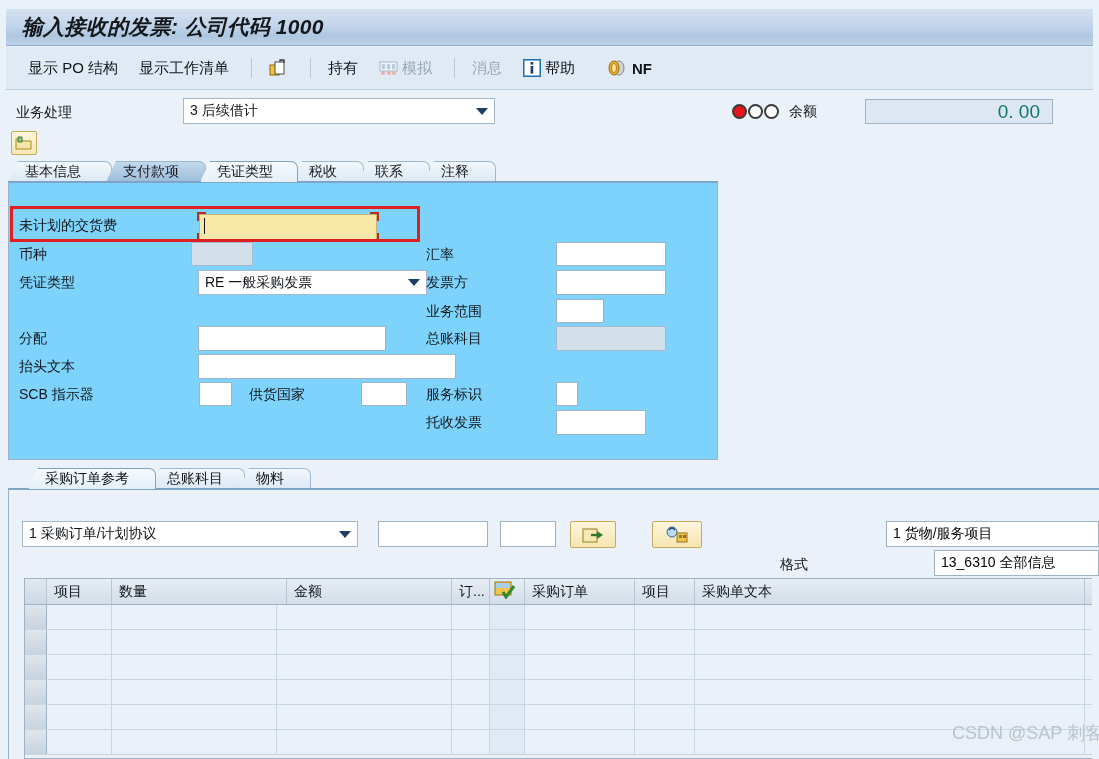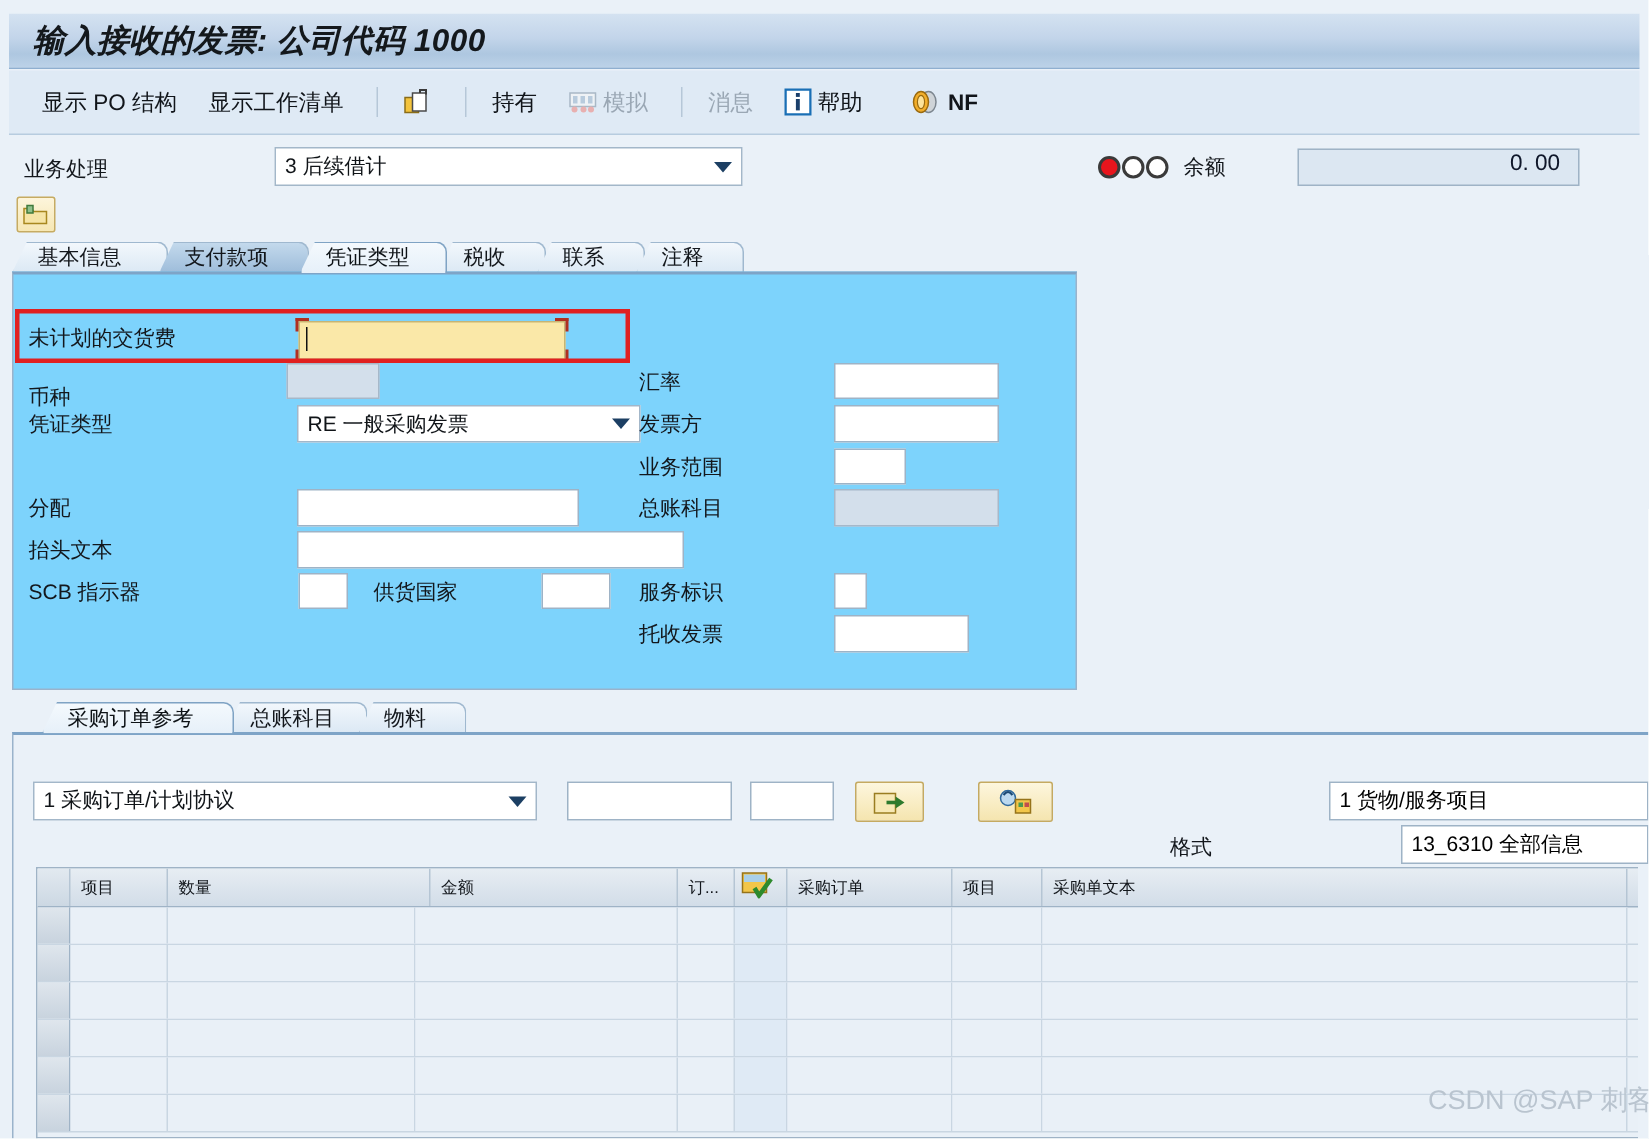--- a/index.html
+++ b/index.html
@@ -98,23 +98,23 @@
     border: 2px solid #3a3a3a; box-sizing: border-box;
     background: #ffffff;
   }
   .lamp.red { background: #e8151d; border-color: #3a3a3a; }
   .bal-label { font-size: 14px; color: #13171c; }
   .bal-field {
     width: 188px; height: 25px;
     background: #dce7f2;
     border: 1px solid #9fb3c6;
     box-sizing: border-box;
-    display: flex; justify-content: flex-end;
+    display: flex; align-items: center; justify-content: flex-end;
     padding-right: 12px;
-    font-size: 15px; color: #0f172a;
+    font-size: 19px; color: #0f766e;
     margin-left: 38px;
   }
 
   
   .folder-btn {
     position: absolute; left: 11px; top: 131px;
     width: 26px; height: 24px;
     background: linear-gradient(to bottom, #fdf5db, #f6e7b4);
     border: 1px solid #c6ab62;
     border-radius: 2px;
@@ -234,21 +234,21 @@
   }
   .grid-head {
     display: flex; height: 26px;
     background: linear-gradient(to bottom, #e7edf3, #d2dde8);
     border-bottom: 1px solid #9fb3c6;
     box-sizing: border-box;
   }
   .gh-cell {
     display: flex; align-items: center;
     padding-left: 7px;
-    font-size: 11px; color: #13171c;
+    font-size: 14px; color: #13171c;
     border-right: 1px solid #b5c5d4;
     box-sizing: border-box;
     white-space: nowrap; overflow: hidden;
   }
   .gh-cell.sel { background: linear-gradient(to bottom,#e2e9f0,#ccd8e3); }
   .grid-row {
     display: flex; height: 25px;
     border-bottom: 1px solid #c9d6e2;
     box-sizing: border-box;
   }
@@ -410,21 +410,21 @@
     <div style="position:absolute; left:190px; top:31px; width:178px; height:26px;">
       <div class="inp focused" style="width:178px; height:26px; position:relative;">
         <span class="caret-blink"></span>
         <span class="corner tl"></span>
         <span class="corner tr"></span>
         <span class="corner bl"></span>
         <span class="corner br"></span>
       </div>
     </div>
 
-    <div class="form-row" style="left:10px; top:73px;">
+    <div class="form-row" style="left:10px; top:63px;">
       <span class="fld-label">币种</span>
     </div>
     <div class="inp disabled" style="position:absolute; left:182px; top:59px; width:62px; height:24px;"></div>
 
     <div class="form-row" style="left:417px; top:63px;">
       <span class="fld-label">汇率</span>
     </div>
     <div class="inp" style="position:absolute; left:547px; top:59px; width:110px; height:24px;"></div>
 
     <div class="form-row" style="left:10px; top:91px;">

